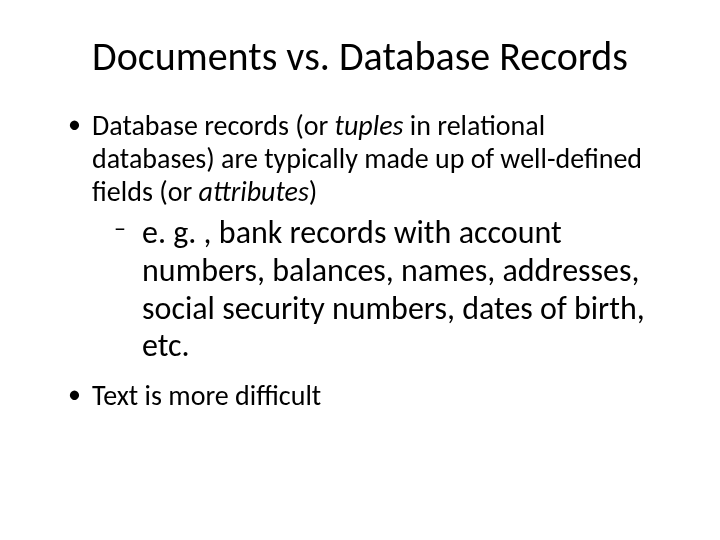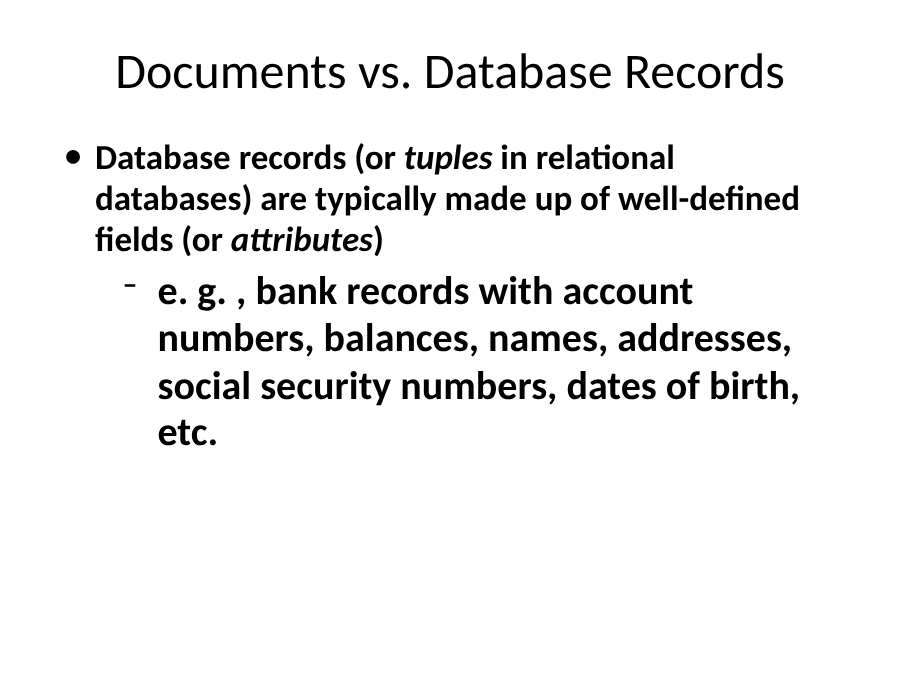--- a/index.html
+++ b/index.html
@@ -21,22 +21,21 @@
   .title {
     font-size: 40px;
     font-weight: 400;
     text-align: center;
     margin: 8px 0 28px 0;
     letter-spacing: 0px;
   }
   ul.level1 {
     list-style: none;
     padding: 0;
-    margin: 0;
-    font-weight: bold;
+    margin: 16px;
   }
   ul.level1 > li {
     font-size: 28px;
     line-height: 1.18;
     margin: 0 0 14px 0;
     padding-left: 28px;
     position: relative;
   }
   ul.level1 > li::before {
     content: "•";
@@ -72,14 +71,15 @@
 <div class="slide">
   <div class="title">Documents vs. Database Records</div>
 
   <ul class="level1">
     <li>
       <span>Database records (or </span><span class="it">tuples</span><span> in relational databases) are typically made up of well-defined fields (or </span><span class="it">attributes</span><span>)</span>
       <ul class="level2">
         <li>e. g. , bank records with account numbers, balances, names, addresses, social security numbers, dates of birth, etc.</li>
       </ul>
     </li>
+    <li>Text is more difficult</li>
   </ul>
 </div>
 
 </body></html>

